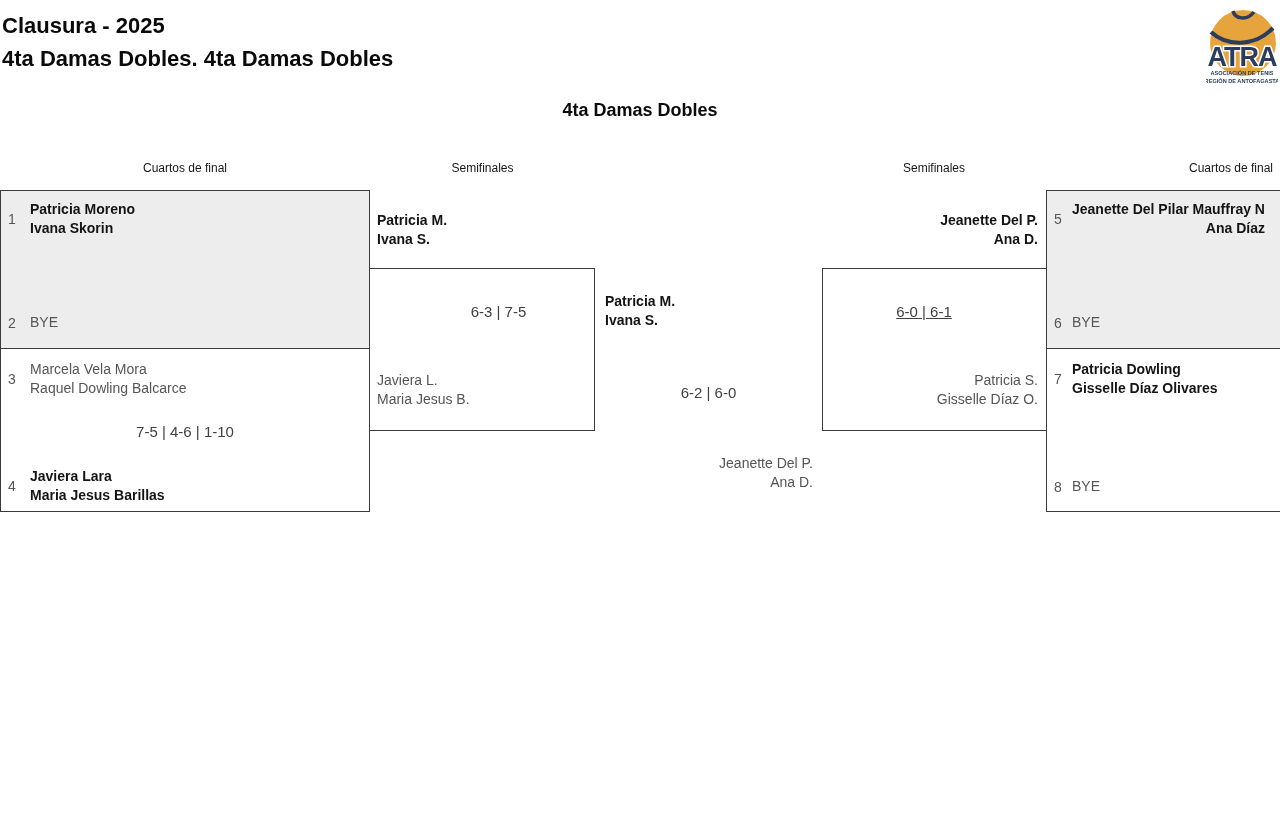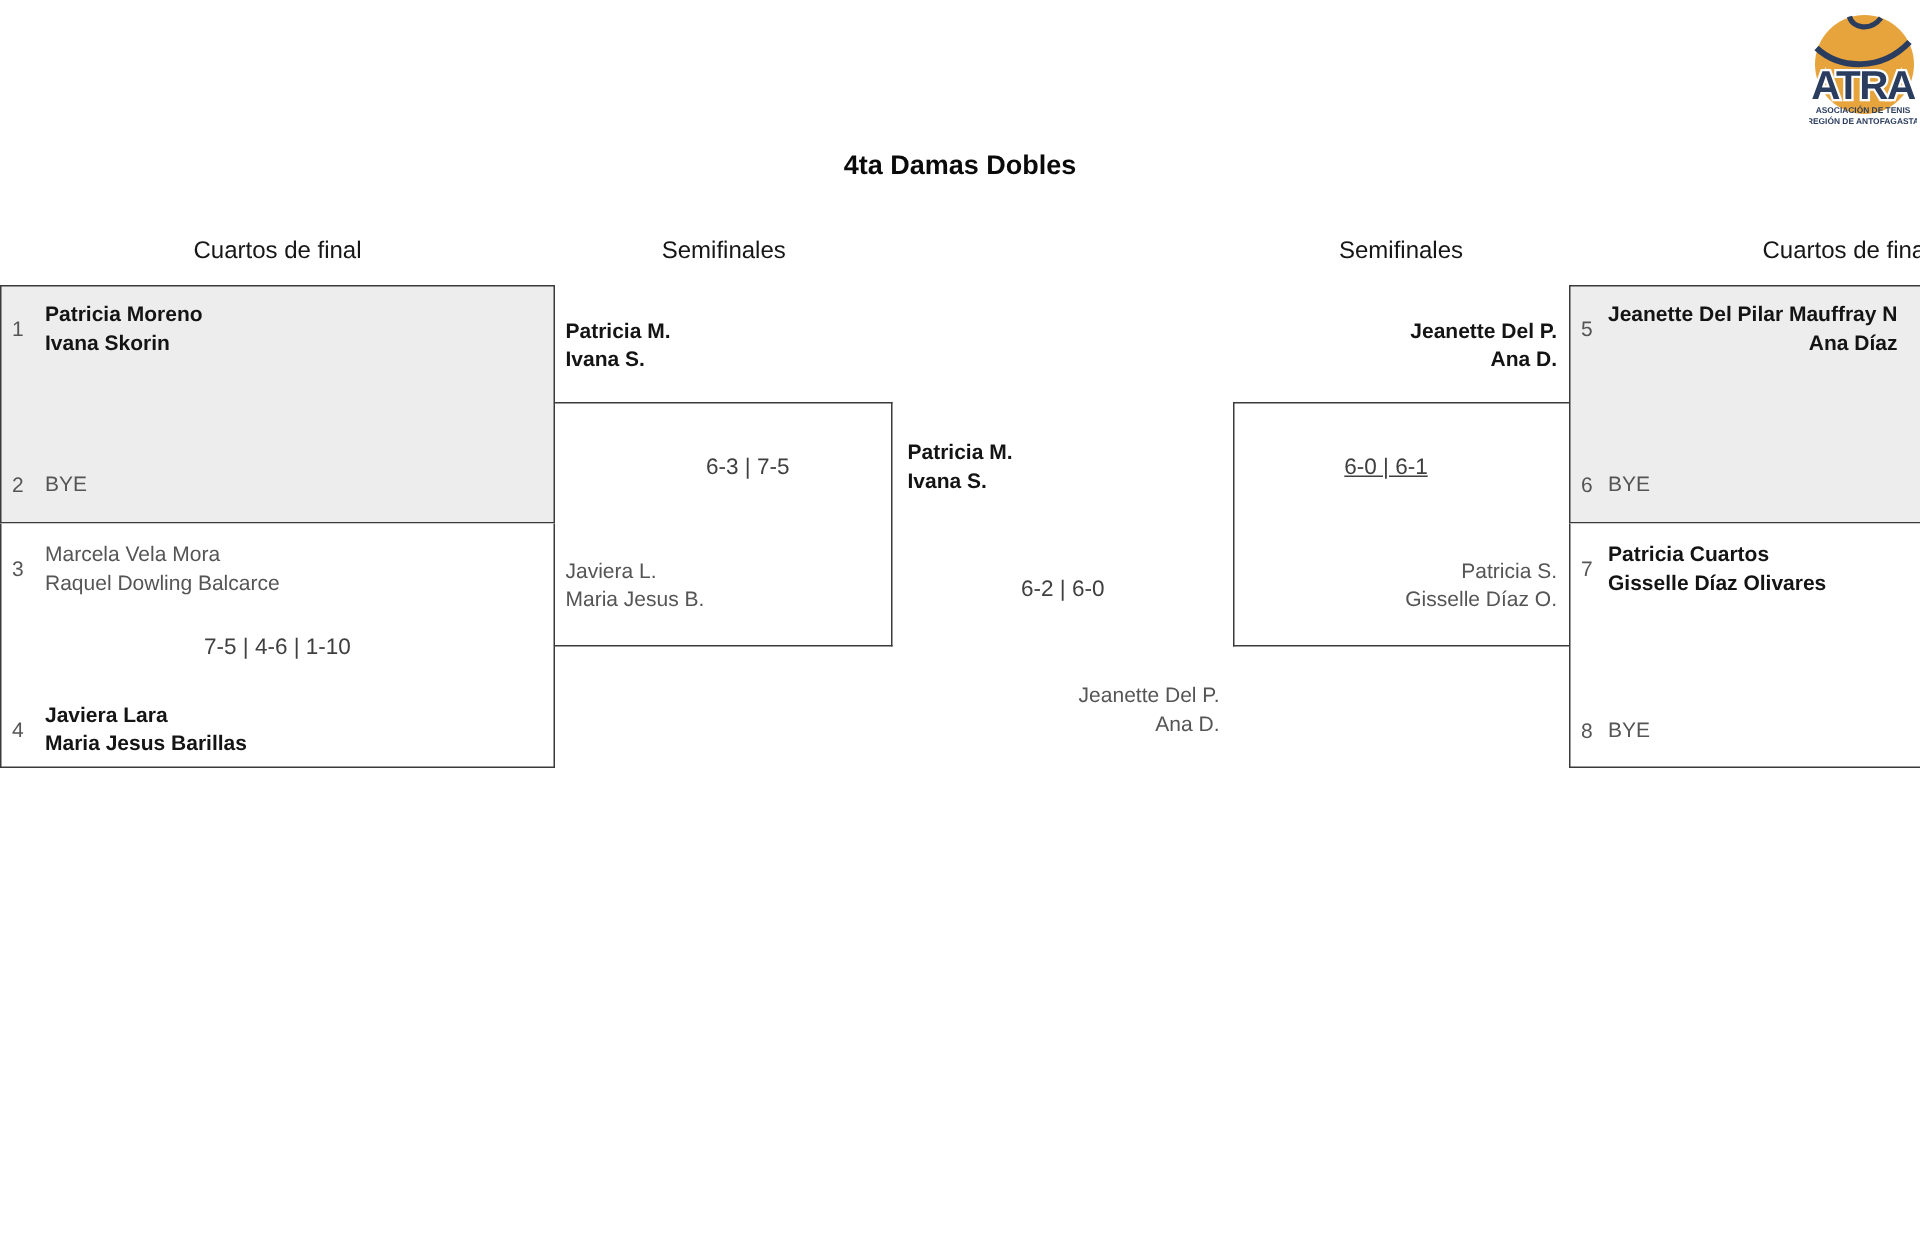--- a/index.html
+++ b/index.html
@@ -29,21 +29,21 @@
     font-size: 18px;
     font-weight: 700;
     color: #0a0a0a;
   }
   .col-h {
     position: absolute;
     top: 158px;
     height: 20px;
     line-height: 20px;
     text-align: center;
-    font-size: 16px;
+    font-size: 12px;
     font-weight: 500;
     color: #161616;
     white-space: nowrap;
   }
   .mbox {
     position: absolute;
     box-sizing: border-box;
     border: 1px solid #3b3b3b;
     background: #ffffff;
   }
@@ -75,20 +75,24 @@
     color: #3f3f3f;
     white-space: nowrap;
   }
   .logo { position: absolute; left: 1206px; top: 8px; }
 </style>
 </head>
 <body>
 
 <div class="page">
 
+  <div class="page-title">
+    <div>Clausura - 2025</div>
+    <div>4ta Damas Dobles. 4ta Damas Dobles</div>
+  </div>
 
   <svg class="logo" width="72" height="76" viewBox="0 0 72 76" xmlns="http://www.w3.org/2000/svg">
     <g>
       <circle cx="37" cy="35" r="33" fill="#E7A43C"></circle>
       <path d="M5,24 C20,38 48,40 67,20" fill="none" stroke="#2B3D5F" stroke-width="4"></path>
       <path d="M27,3 C29,11 41,13 48,4" fill="none" stroke="#2B3D5F" stroke-width="3.5"></path>
     </g>
     <text x="36" y="58" text-anchor="middle" font-family="Liberation Sans, sans-serif" font-size="27" font-weight="bold" letter-spacing="-1" fill="#2B3D5F" stroke="#ffffff" stroke-width="3" paint-order="stroke">ATRA</text>
     <text x="36" y="67" text-anchor="middle" font-family="Liberation Sans, sans-serif" font-size="5.6" font-weight="bold" fill="#2B3D5F">ASOCIACIÓN DE TENIS</text>
     <text x="36" y="74.5" text-anchor="middle" font-family="Liberation Sans, sans-serif" font-size="5.6" font-weight="bold" fill="#2B3D5F">REGIÓN DE ANTOFAGASTA</text>
@@ -178,21 +182,21 @@
     </div>
     <div class="seed" style="left:1054px; top:313px; height:19px;">6</div>
     <div class="team" style="left:1072px; top:313px;">
       <span class="ln">BYE</span>
     </div>
   </div>
 
   <div>
     <div class="seed" style="left:1054px; top:360px; height:38px;">7</div>
     <div class="team team--winner" style="left:1072px; top:360px;">
-      <span class="ln">Patricia Cuartos</span>
+      <span class="ln">Patricia Dowling</span>
       <span class="ln">Gisselle Díaz Olivares</span>
     </div>
     <div class="seed" style="left:1054px; top:477px; height:19px;">8</div>
     <div class="team" style="left:1072px; top:477px;">
       <span class="ln">BYE</span>
     </div>
   </div>
 
 </div>
 

